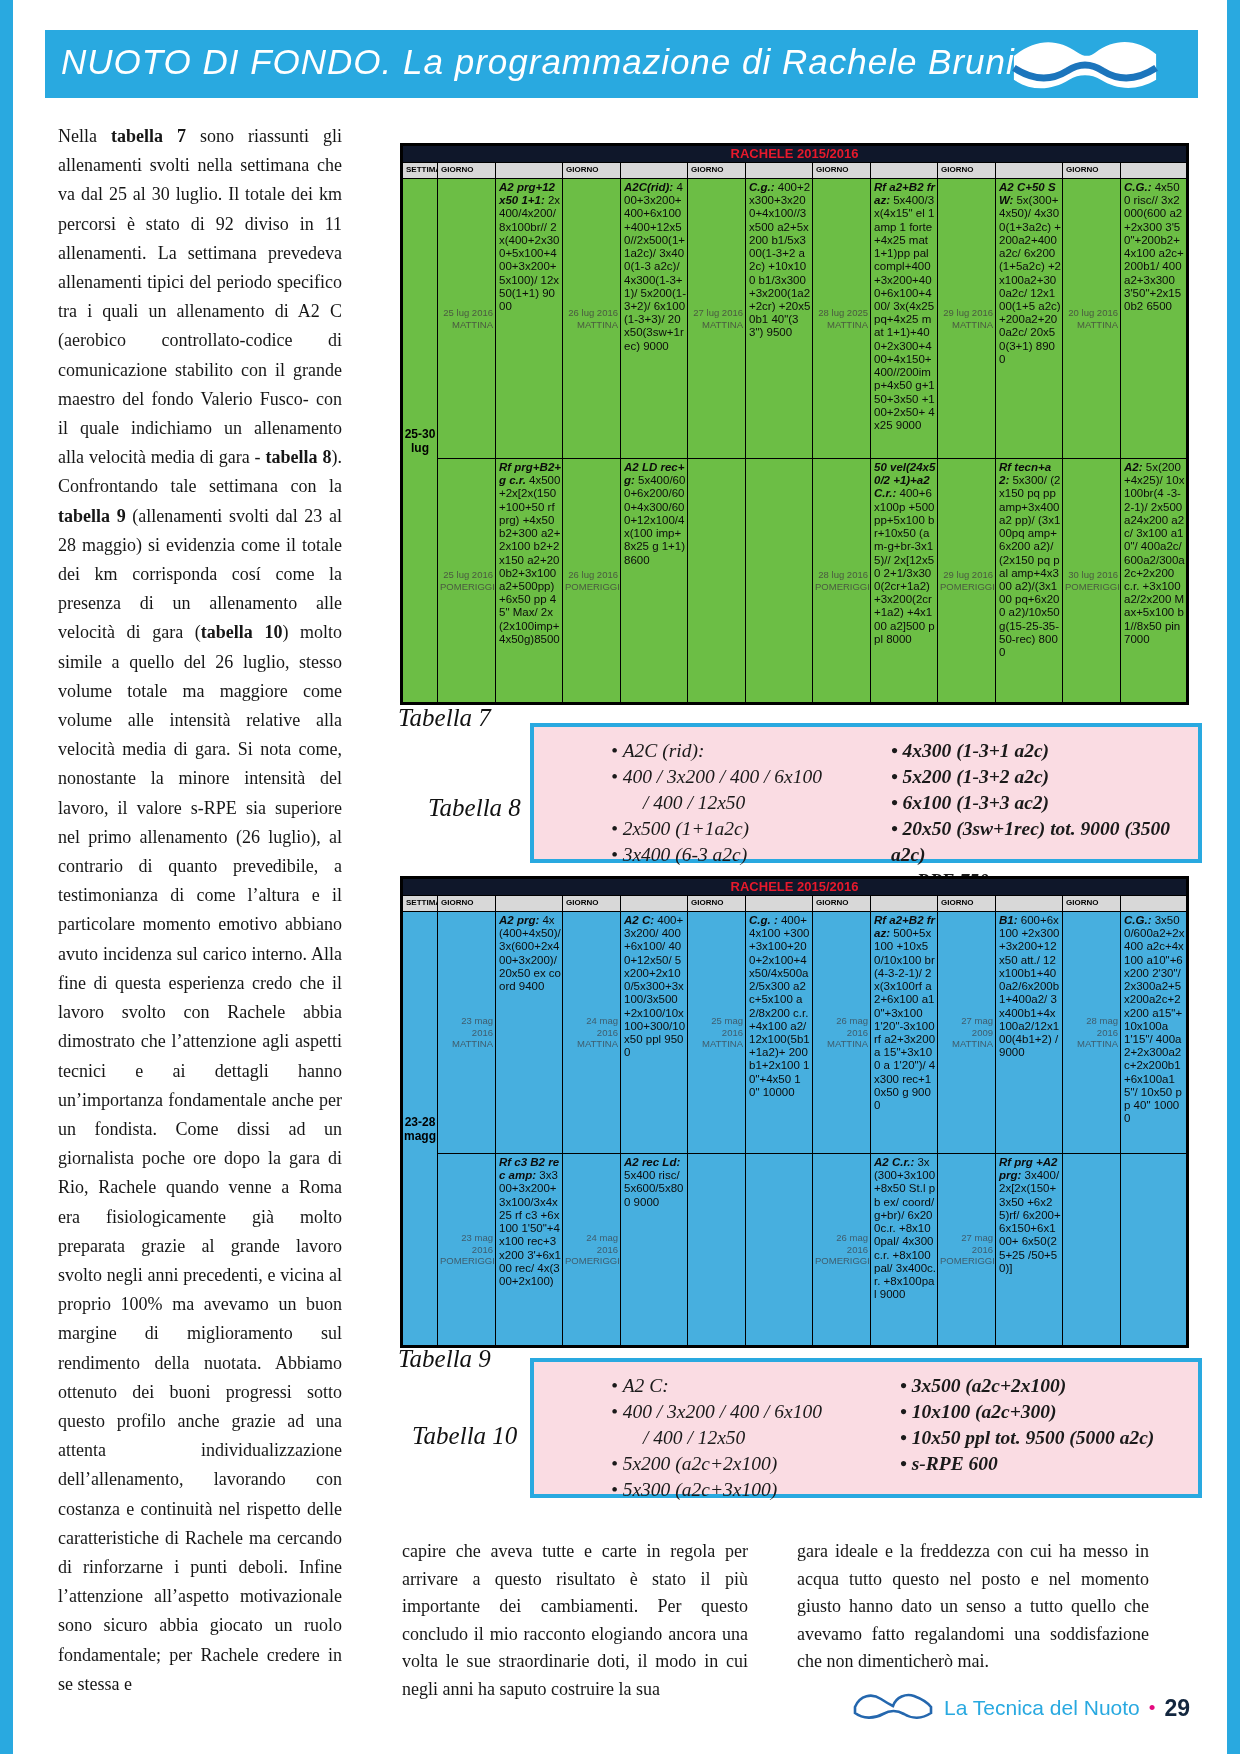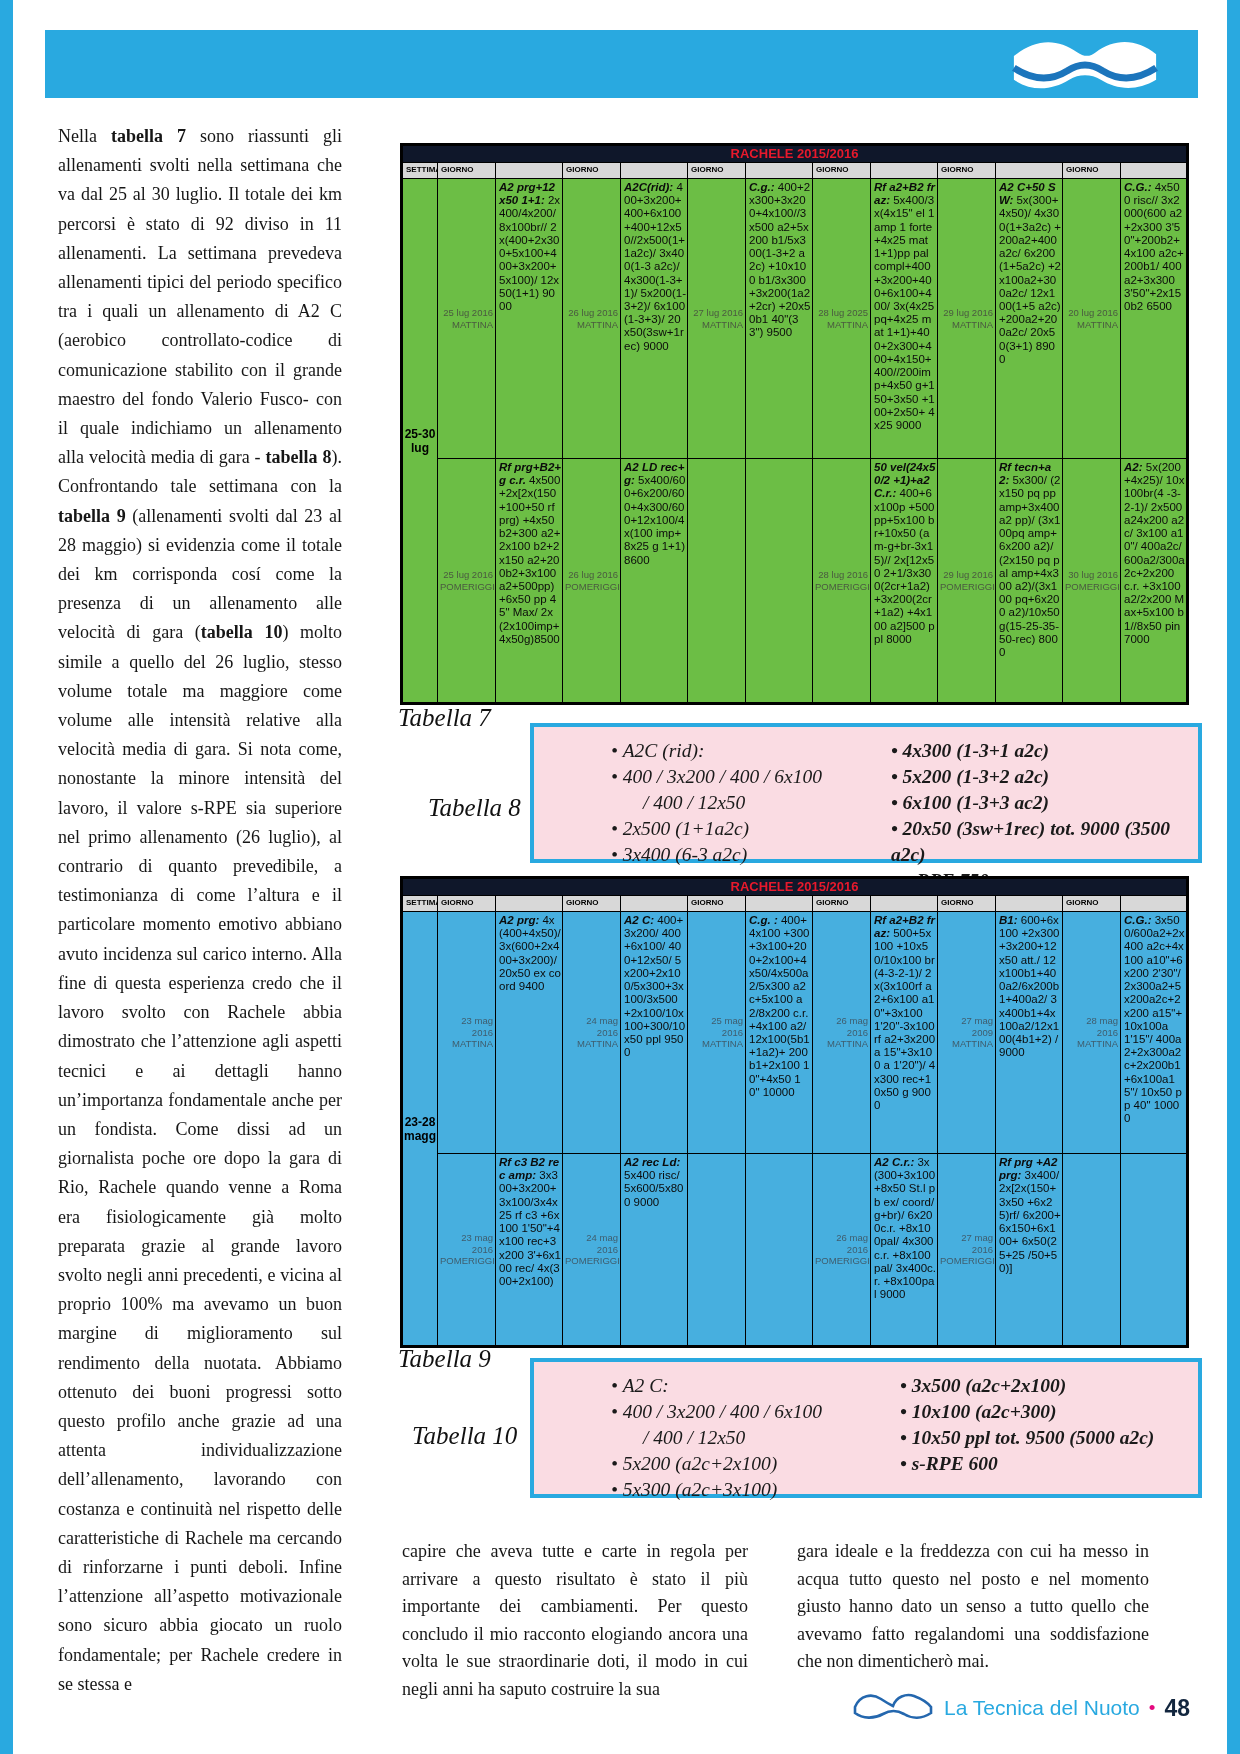--- a/index.html
+++ b/index.html
@@ -65,20 +65,21 @@
   .footer-num { color:#12263E; font-size:23px; font-weight:bold; }
 </style>
 </head>
 <body>
 
 <div class="page">
   <div class="edge l"></div>
   <div class="edge r"></div>
 
   <div class="banner">
+    <div class="banner-title">NUOTO DI FONDO. La programmazione di Rachele Bruni</div>
     <div class="banner-logo">
       <svg width="158" height="60" viewBox="0 0 160 60">
         <path d="M8 46 L8 22 C 30 4 52 4 72 18 C 79 23 85 23 91 18 C 110 4 132 4 152 20 L152 46 C 132 58 112 56 96 46 C 86 40 74 40 64 46 C 46 57 26 58 8 46 Z" fill="#ffffff"></path>
         <path d="M8 34 C 28 47 46 47 62 37 C 74 29 86 29 98 37 C 114 47 132 47 152 34" fill="none" stroke="#1C75BC" stroke-width="7"></path>
       </svg>
     </div>
   </div>
 
   <div class="leftcol"><span>Nella </span><span class="b">tabella 7</span><span> sono riassunti gli allenamenti svolti nella settimana che va dal 25 al 30 luglio. Il totale dei km percorsi è stato di 92 diviso in 11 allenamenti. La settimana prevedeva allenamenti tipici del periodo specifico tra i quali un allenamento di A2 C (aerobico controllato-codice di comunicazione stabilito con il grande maestro del fondo Valerio Fusco- con il quale indichiamo un allenamento alla velocità media di gara - </span><span class="b">tabella 8</span><span>). Confrontando tale settimana con la </span><span class="b">tabella 9</span><span> (allenamenti svolti dal 23 al 28 maggio) si evidenzia come il totale dei km corrisponda cosí come la presenza di un allenamento alle velocità di gara (</span><span class="b">tabella 10</span><span>) molto simile a quello del 26 luglio, stesso volume totale ma maggiore come volume alle intensità relative alla velocità media di gara. Si nota come, nonostante la minore intensità del lavoro, il valore s-RPE sia superiore nel primo allenamento (26 luglio), al contrario di quanto prevedibile, a testimonianza di come l’altura e il particolare momento emotivo abbiano avuto incidenza sul carico interno. Alla fine di questa esperienza credo che il lavoro svolto con Rachele abbia dimostrato che l’attenzione agli aspetti tecnici e ai dettagli hanno un’importanza fondamentale anche per un fondista. Come dissi ad un giornalista poche ore dopo la gara di Rio, Rachele quando venne a Roma era fisiologicamente già molto preparata grazie al grande lavoro svolto negli anni precedenti, e vicina al proprio 100% ma avevamo un buon margine di miglioramento sul rendimento della nuotata. Abbiamo ottenuto dei buoni progressi sotto questo profilo anche grazie ad una attenta individualizzazione dell’allenamento, lavorando con costanza e continuità nel rispetto delle caratteristiche di Rachele ma cercando di rinforzarne i punti deboli. Infine l’attenzione all’aspetto motivazionale sono sicuro abbia giocato un ruolo fondamentale; per Rachele credere in se stessa e</span></div>
 
@@ -257,15 +258,15 @@
   <div class="botcol c1">capire che aveva tutte e carte in regola per arrivare a questo risultato è stato il più importante dei cambiamenti. Per questo concludo il mio racconto elogiando ancora una volta le sue straordinarie doti, il modo in cui negli anni ha saputo costruire la sua</div>
 
   <div class="footer">
     <span>
       <svg width="84" height="36" viewBox="0 0 84 36">
         <path d="M4 19 C 9 7 21 5 30 11 C 36 15 40 17 42 18 C 45 9 55 5 63 8 C 71 11 77 15 80 19 L 80 25 C 71 31 61 31 53 26 C 46 22 39 22 32 26 C 23 31 12 31 4 25 Z" fill="none" stroke="#2467AE" stroke-width="2.6"></path>
       </svg>
     </span>
     <span class="footer-name">La Tecnica del Nuoto</span>
     <span class="footer-dot">•</span>
-    <span class="footer-num">48</span>
+    <span class="footer-num">29</span>
   </div>
 </div>
 
 </body></html>

